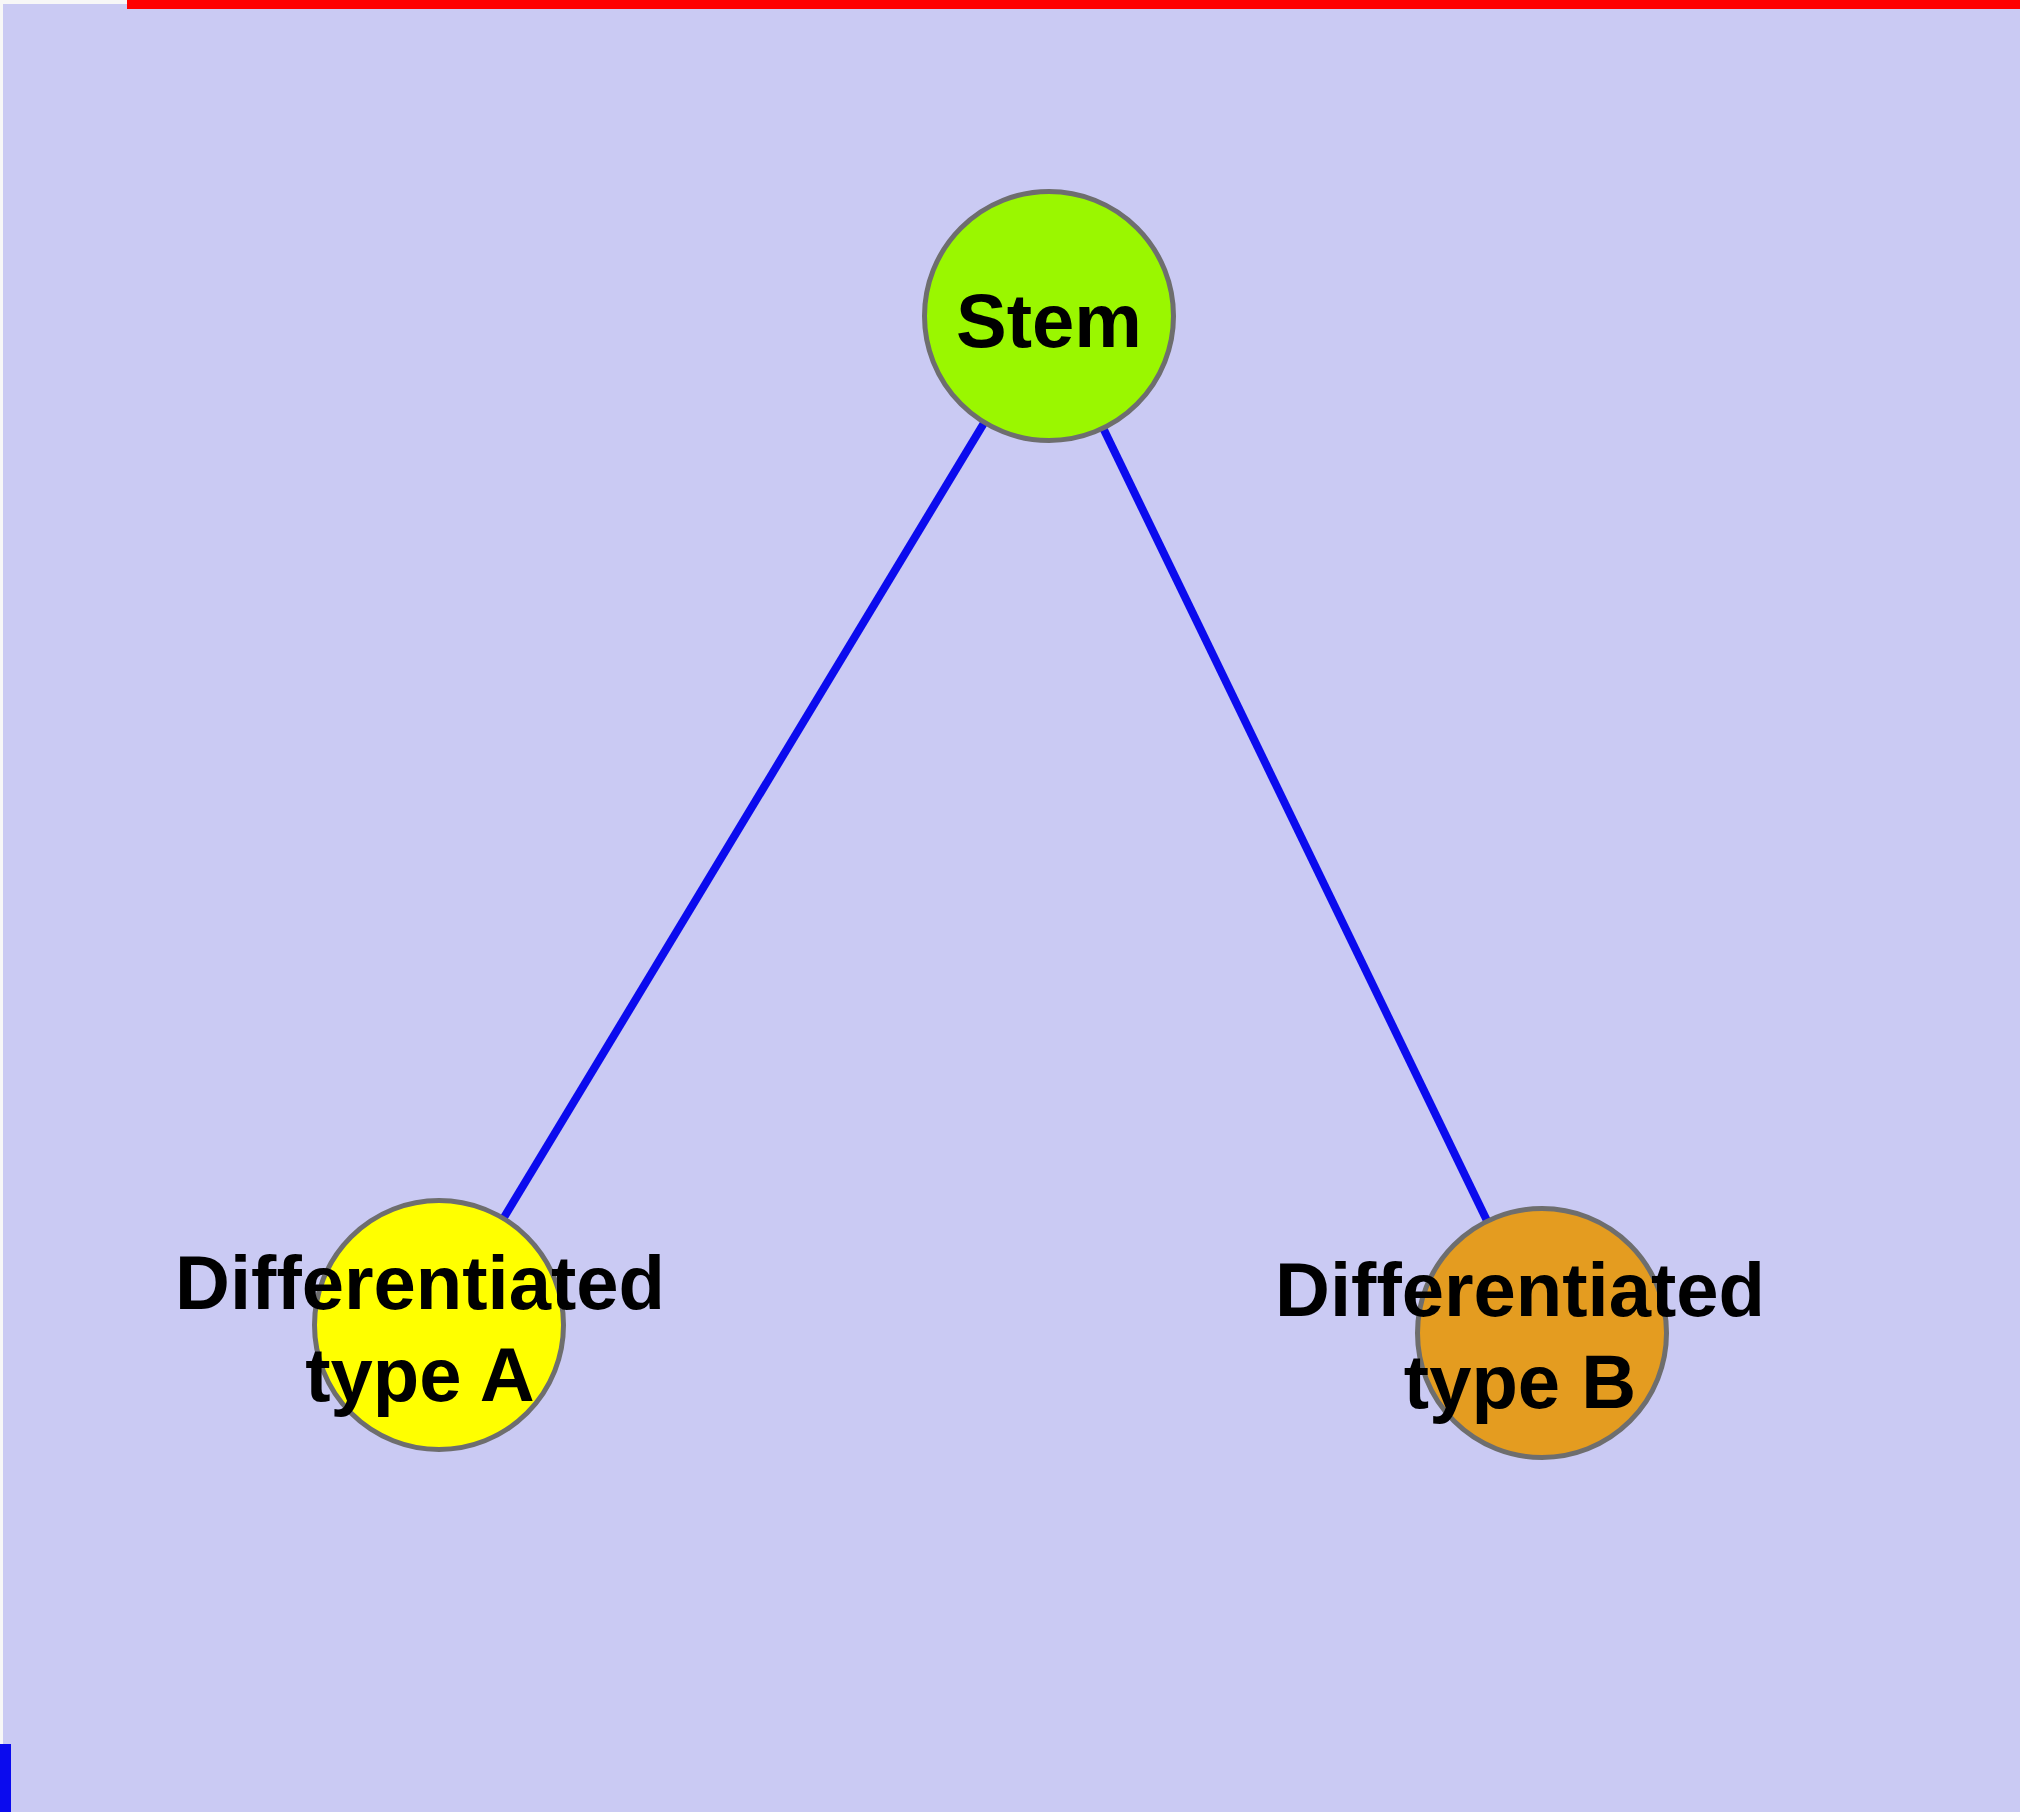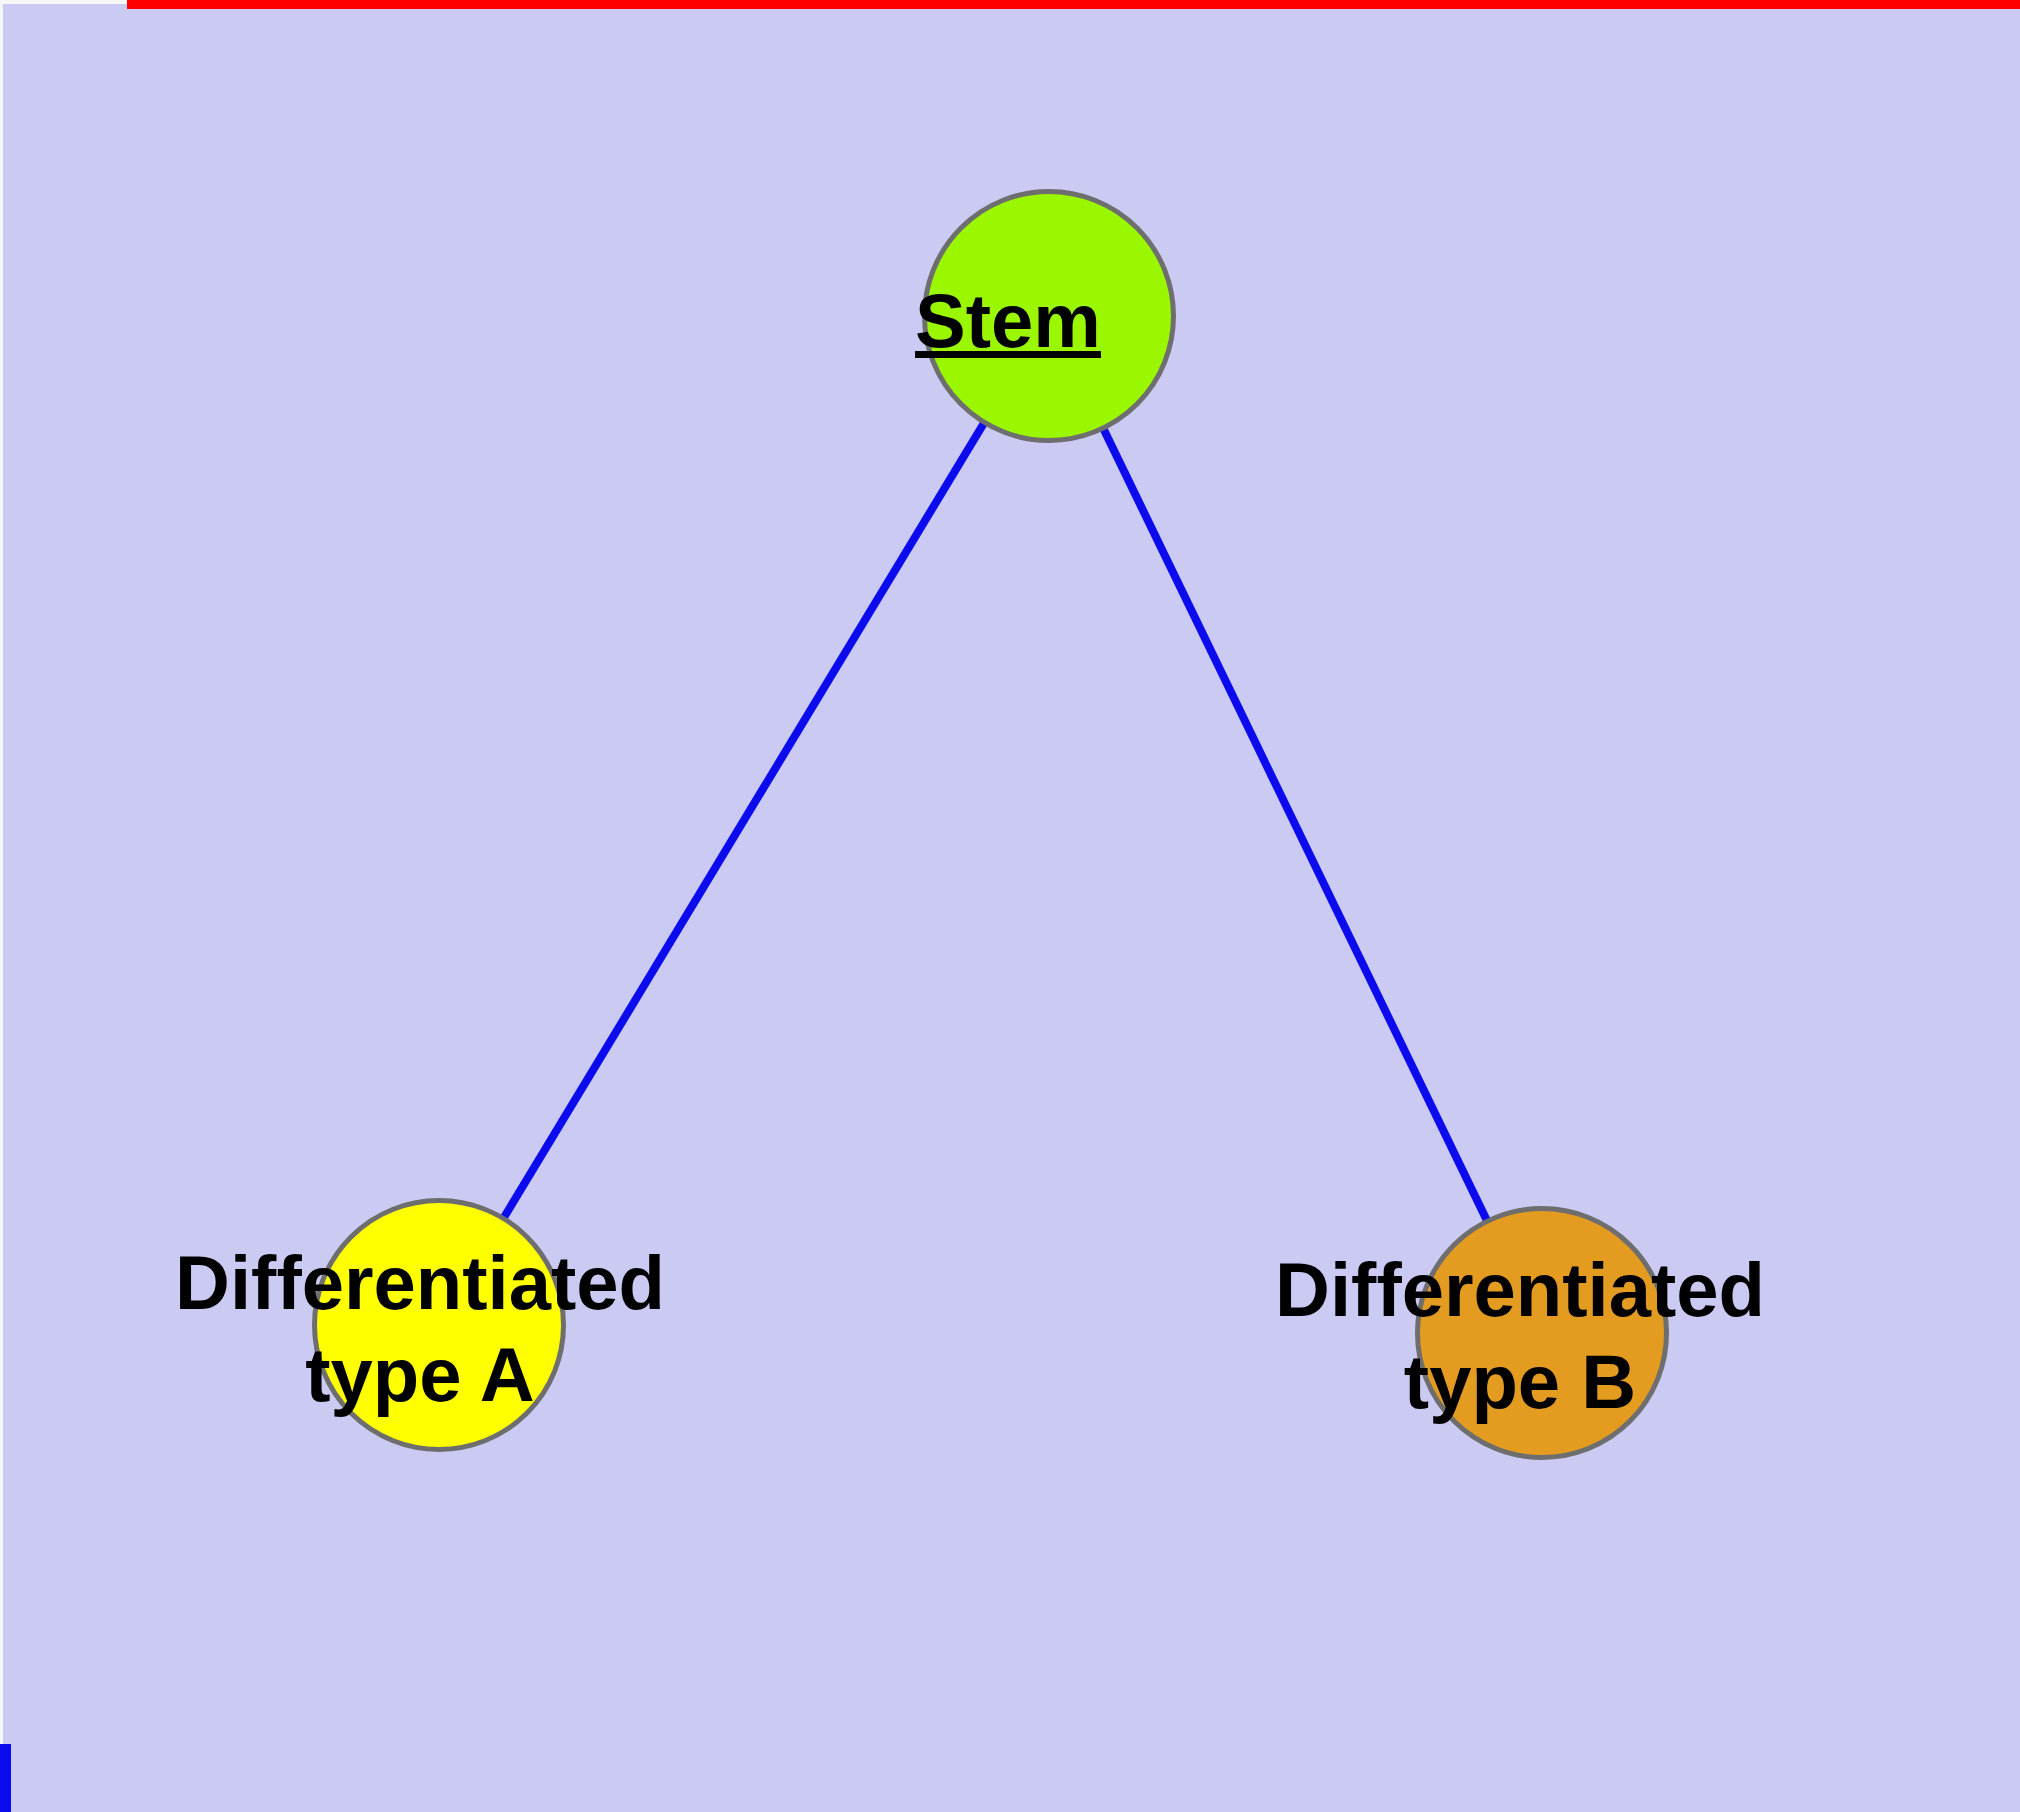--- a/index.html
+++ b/index.html
@@ -76,21 +76,21 @@
     position: absolute;
     transform: translate(-50%, -50%);
     font-weight: bold;
     font-size: 76px;
     line-height: 92px;
     color: var(--label-text, #000000);
     text-align: center;
     white-space: pre;
     z-index: 3;
   }
-  .label-stem   { left: 1008px; top: 321px; text-decoration: underline; }
+  .label-stem   { left: 1049px; top: 321px; }
   .label-type-a { left: 420px;  top: 1329px; }
   .label-type-b { left: 1520px; top: 1336px; }
 </style>
 </head>
 <body>
 
 <div class="stage">
 
   <div class="frame-top"></div>
   <div class="frame-left"></div>

